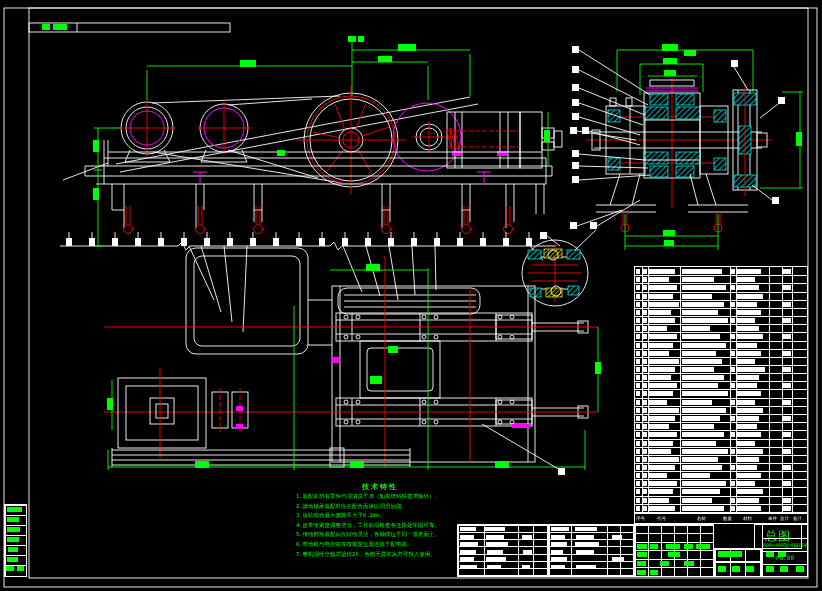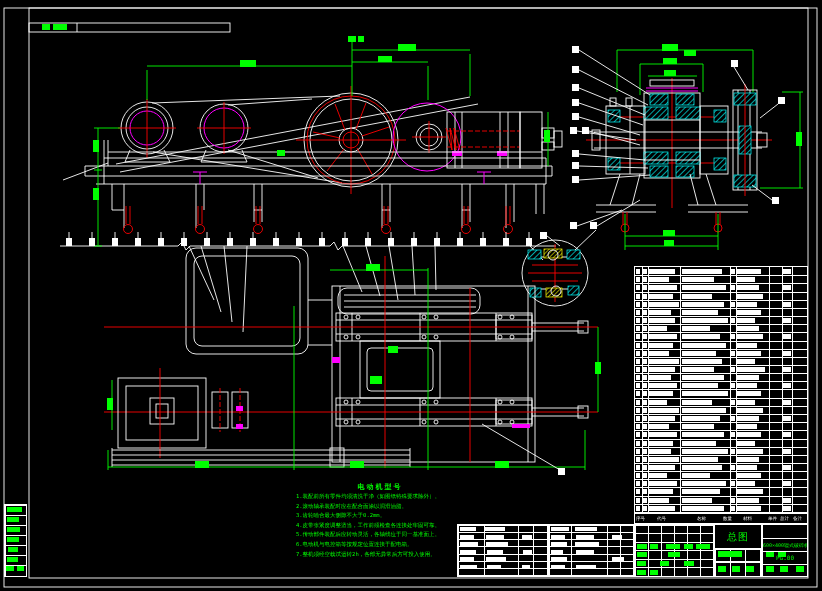--- a/index.html
+++ b/index.html
@@ -14,21 +14,21 @@
   .grid-sec{position:absolute;display:grid;border:1px solid #fff;box-sizing:border-box;background:#000;}
   .grid-sec i{display:block;border:1px solid #fff;margin:-0.5px;box-sizing:border-box;}
   .mark{position:absolute;}
   .mark.w{background:#fff;}
   .mark.g{background:#00ff00;}
   #bom{position:absolute;border:1px solid #fff;box-sizing:border-box;}
   .bom-hline{position:absolute;left:0;width:100%;height:1px;background:#fff;}
   .bom-vline{position:absolute;top:0;width:1px;height:100%;background:#fff;}
   .bom-blk{position:absolute;background:#fff;height:5px;}
   .bom-head{position:absolute;color:#fff;font-size:4.5px;white-space:nowrap;}
-  .name-cell{display:flex;align-items:center;justify-content:center;font-size:10px;color:#00ff00;letter-spacing:1px;}
+  .name-cell{display:flex;align-items:center;justify-content:center;font-size:12px;color:#00ff00;letter-spacing:1px;margin-left:40px;}
   .d-line{font-size:6px;color:#00ff00;white-space:nowrap;text-align:center;overflow:hidden;}
 </style>
 </head>
 <body>
 
 <div id="stage">
 
 <svg width="822" height="591" viewBox="0 0 822 591">
   <defs>
     <pattern id="ch" width="4" height="4" patternTransform="rotate(45)" patternUnits="userSpaceOnUse">
@@ -522,21 +522,21 @@
       <line x1="112" y1="380" x2="112" y2="430" class="g"></line>
       <rect x="107" y="398" width="6" height="12" class="fg"></rect>
     </g>
     <rect x="558" y="468" width="7" height="7" class="fw"></rect>
     <line x1="560" y1="470" x2="482" y2="424" class="w"></line>
   </g>
 </svg>
 
 
 <div class="abs" style="left:296px;top:482px;width:168px;">
-  <div class="blocktitle" style="text-align:center;">电动机型号</div>
+  <div class="blocktitle" style="text-align:center;">技术特性</div>
   <div class="note-line">1.装配前所有零件均须清洗干净（如图纸特殊要求除外）。</div>
   <div class="note-line">2.滚动轴承装配时应在配合面涂以润滑油脂。</div>
   <div class="note-line">3.齿轮啮合最大侧隙不大于0.2mm。</div>
   <div class="note-line">4.皮带张紧度调整适当，工作前须检查各连接处牢固可靠。</div>
   <div class="note-line">5.传动部件装配后应转动灵活，各轴线位于同一基准面上。</div>
   <div class="note-line">6.电动机与电控箱等按规定位置连接于配电箱。</div>
   <div class="note-line">7.整机须经空载试运转2h，各部无异常后方可投入使用。</div>
 </div>
 
 <div id="bom" style="left:634px;top:266px;width:174px;height:258px;">

